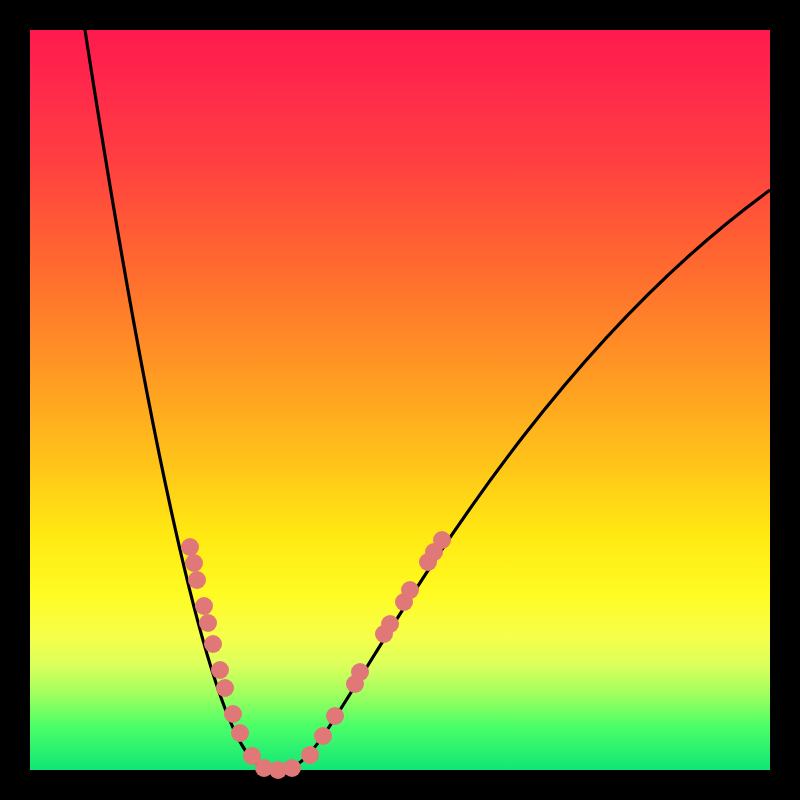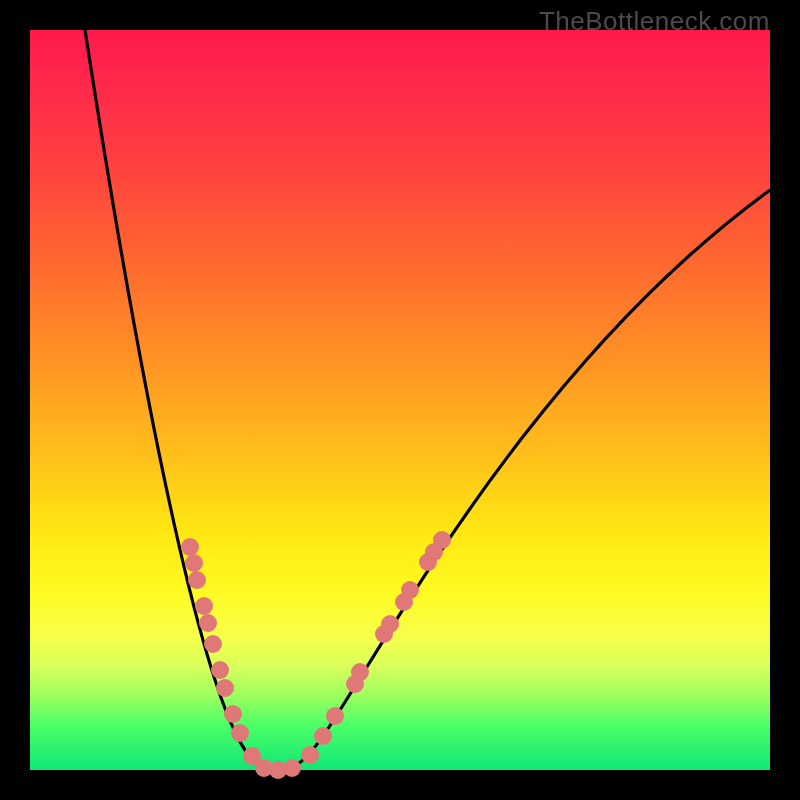--- a/index.html
+++ b/index.html
@@ -62,21 +62,20 @@
   .dot {
     fill: #e07878;
     stroke: none;
   }
 </style>
 </head>
 <body>
 
 <div class="frame">
 
-  <div class="watermark">TheBottleneck.com</div>
 
   <div class="plot-area">
     <svg class="curve" viewBox="0 0 740 740" preserveAspectRatio="none">
 
       <path fill="none" stroke="#000" stroke-width="3.2" d="M 55 0 C 120 420, 175 660, 215 720 C 225 735, 235 740, 250 740"></path>
       <path fill="none" stroke="#000" stroke-width="3.2" d="M 250 740 C 270 740, 285 720, 310 680 C 380 570, 520 320, 740 160"></path>
 
       <g id="dots-left">
           <circle cx="160" cy="517" r="9" fill="#e07878" class="dot"></circle>
           <circle cx="164" cy="533" r="9" fill="#e07878" class="dot"></circle>

